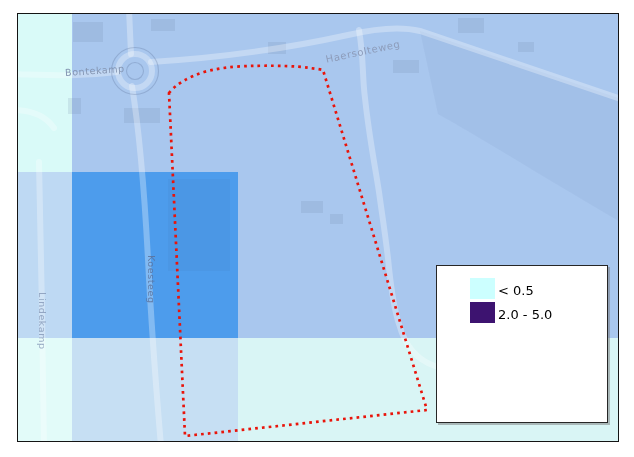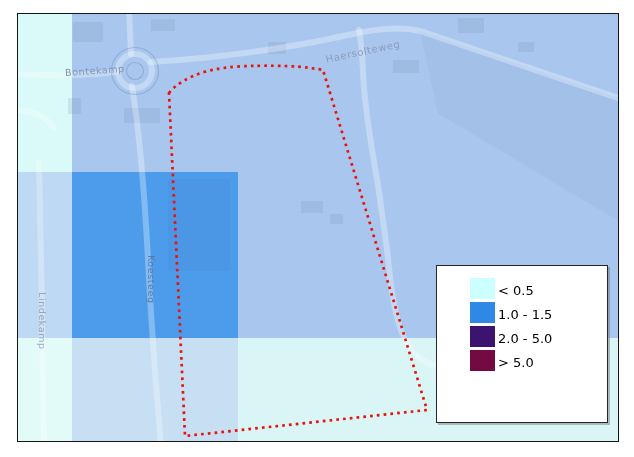--- a/index.html
+++ b/index.html
@@ -91,27 +91,19 @@
     <svg class="layer" viewBox="0 0 600 427">
       <path d="M151,79 C157,71 170,63 186,58 C206,52.5 224,52 240,51.8 C260,51.5 278,52 292,54 C297,54.7 302,55.3 305,56 L409,396 L167,422 Z" fill="none" stroke="#e9140a" stroke-width="2.7" stroke-dasharray="2.7 4.1" stroke-linecap="butt" style="stroke: rgb(233, 20, 10);"></path>
     </svg>
 
     <div class="legend">
       <div class="legend-row">
         <div class="legend-swatch" style="background-color: rgb(204, 255, 255);"></div>
         <div class="legend-label">&lt; 0.5</div>
       </div>
       <div class="legend-row">
-        <div class="legend-swatch" style="background-color: rgb(47, 136, 230);"></div>
-        <div class="legend-label">1.0 - 1.5</div>
-      </div>
-      <div class="legend-row">
         <div class="legend-swatch" style="background-color: rgb(61, 19, 112);"></div>
         <div class="legend-label">2.0 - 5.0</div>
-      </div>
-      <div class="legend-row">
-        <div class="legend-swatch" style="background-color: rgb(115, 11, 66);"></div>
-        <div class="legend-label">&gt; 5.0</div>
       </div>
     </div>
 
   </div>
 </div>
 
 </body></html>

